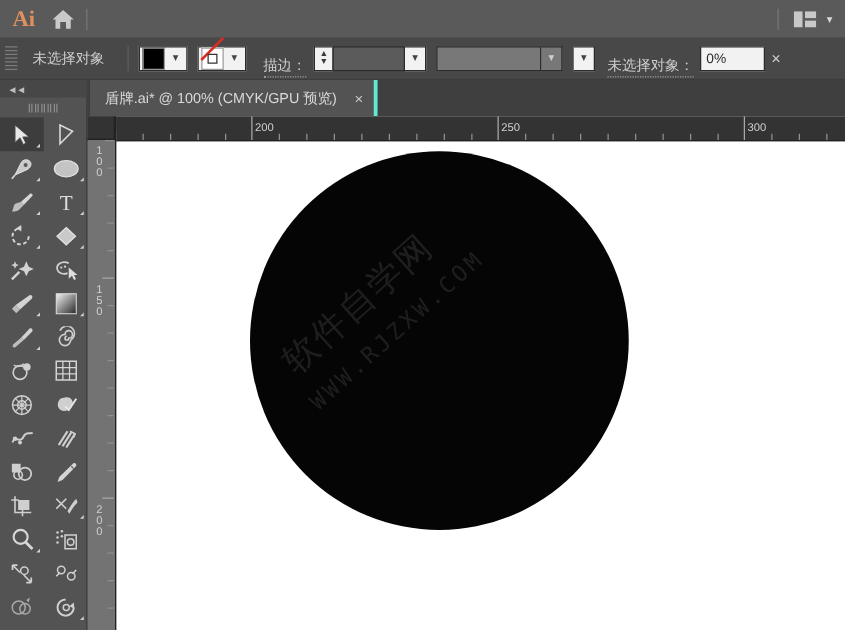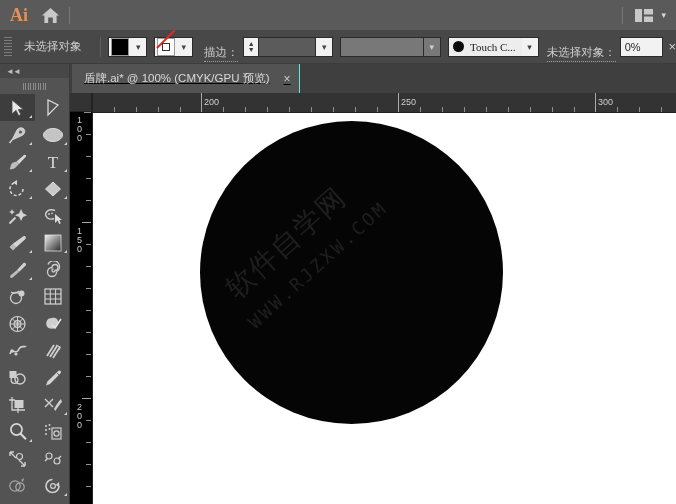--- a/index.html
+++ b/index.html
@@ -243,22 +243,21 @@
   }
   .doc-tab {
     position: absolute;
     left: 72px; top: 0;
     height: 29px;
     background: #535353;
     display: flex;
     align-items: center;
     padding: 0 8px 0 12px;
     box-sizing: border-box;
-    border-right: 1px solid #5eead4;
-    text-decoration: underline;
+    border-right: 3px solid #5eead4;
   }
   .doc-tab-title {
     color: #d9d9d9;
     font-size: 11.5px;
     white-space: nowrap;
   }
   .doc-tab-close {
     color: #c9c9c9;
     font-size: 12px;
     margin-left: 14px;
@@ -335,21 +334,21 @@
     left: 70px; top: 93px;
     width: 606px; height: 19px;
     background: #333333;
     overflow: hidden;
     border-bottom: 1px solid #222;
   }
   .ruler-v {
     position: absolute;
     left: 70px; top: 93px;
     width: 22px; height: 411px;
-    background: #000000;
+    background: #737373;
     overflow: hidden;
     border-right: 1px solid #222;
   }
   .ruler-corner {
     position: absolute;
     left: 70px; top: 93px;
     width: 22px; height: 19px;
     background: #333333;
     z-index: 5;
     border-right: 1px solid #222;
@@ -469,24 +468,20 @@
     <div style="width:8px;"></div>
 
     <div style="display:flex;align-items:center;">
       <div class="field" style="width:84px;background:#787878;border-color:#2b2b2b;"></div>
       <div class="field-arrow" style="background:#787878;color:#cfcfcf;">▾</div>
     </div>
 
     <div style="width:9px;"></div>
 
     <div class="brush-combo">
-      <div class="brush-box">
-        <div class="brush-dot"></div>
-        <div class="brush-name">Touch C...</div>
-      </div>
       <div class="field-arrow">▾</div>
     </div>
 
     <div style="width:10px;"></div>
 
     <div class="cb-label dotted">未选择对象：</div>
     <div style="width:5px;"></div>
     <div class="field light opacity-field">0%</div>
     <div class="cb-close">×</div>
   </div>

